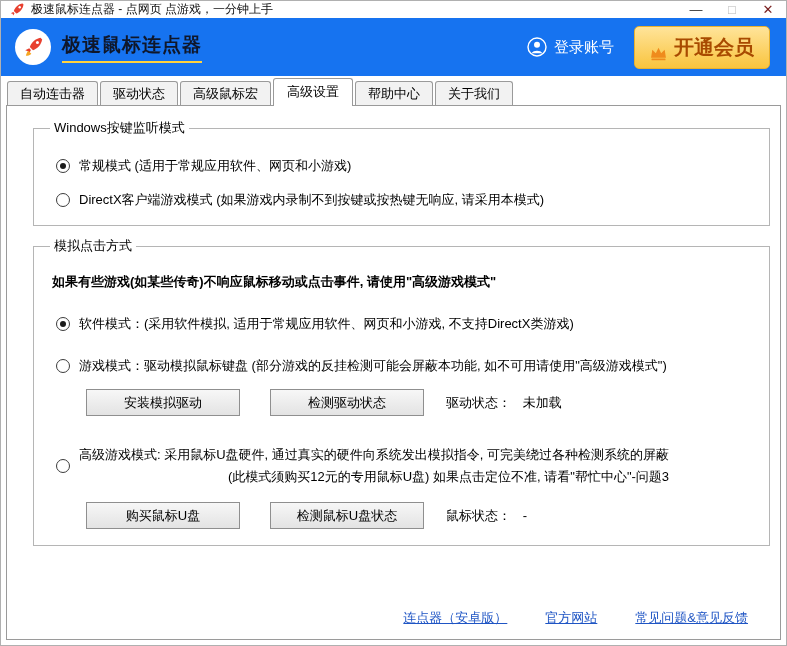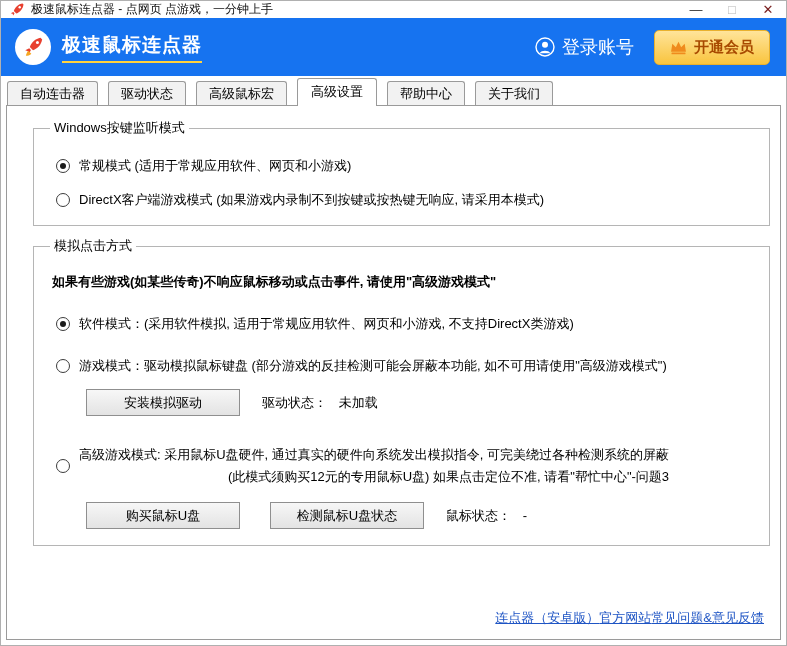--- a/index.html
+++ b/index.html
@@ -42,50 +42,50 @@
     display: flex; align-items: center; justify-content: space-between;
     padding: 0 16px 0 14px;
   }
   .header-left { display: flex; align-items: center; }
   .logo-badge {
     width: 36px; height: 36px; border-radius: 50%;
     background: #fff; display: flex; align-items: center; justify-content: center;
     flex: none;
   }
   .app-name {
-    color: #ffffff; font-size: 19px; font-weight: bold;
+    color: #0f172a; font-size: 19px; font-weight: bold;
     margin-left: 11px; letter-spacing: 1px;
     border-bottom: 2px solid #ffd23f; padding-bottom: 3px;
   }
   .header-right { display: flex; align-items: center; gap: 20px; }
-  .login { display: flex; align-items: center; gap: 7px; color: #fff; font-size: 18px; cursor: pointer; }
+  .login { display: flex; align-items: center; gap: 7px; color: #fff; font-size: 15px; cursor: pointer; }
   .vip-btn {
-    display: flex; align-items: center; gap: 7px;
+    display: flex; align-items: flex-end; gap: 7px;
     background: linear-gradient(#ffe49a, #f9c43e);
     border: 1px solid #e9b12e; border-radius: 5px;
-    padding: 7px 15px; font-size: 15px; font-weight: bold; color: #a84a00;
+    padding: 7px 15px; font-size: 20px; font-weight: bold; color: #a84a00;
     cursor: pointer;
     font-family: Liberation Serif, serif;
   }
   
   .tabstrip {
     display: flex; align-items: flex-end;
     height: 29px; flex: none;
     padding-left: 6px;
     position: relative; z-index: 2;
     background: #fff;
   }
   .tab {
     height: 24px;
     display: flex; align-items: center;
     padding: 0 12px;
     border: 1px solid #9a9a9a; border-bottom: none;
     border-radius: 3px 3px 0 0;
     background: #f2f2f2;
-    margin-right: 10px;
+    margin-right: 2px;
     font-size: 13px; cursor: pointer; white-space: nowrap;
   }
   .tab.active {
     height: 28px;
     background: #fff;
     margin-bottom: -1px;
     padding: 0 13px 1px 13px;
     position: relative; z-index: 3;
   }
   
@@ -128,22 +128,22 @@
     width: 154px; height: 27px;
     border: 1px solid #8f8f8f;
     background: linear-gradient(#f7f7f7, #e3e3e3);
     font-family: inherit; font-size: 13px; color: #000;
     cursor: pointer;
   }
   .btn + .btn { margin-left: 30px; }
   .status { margin-left: 22px; white-space: nowrap; }
   .status-value { margin-left: 8px; }
   .footer-links {
-    position: absolute; right: 16px; bottom: 12px;
-    display: flex; 
+    position: absolute; right: 32px; bottom: 12px;
+    display: flex; gap: 38px;
   }
   .footer-links a {
     color: #1f55c4; font-size: 13px;
     text-decoration: underline; cursor: pointer; white-space: nowrap;
   }
 </style>
 </head>
 <body>
 
 <div class="window">
@@ -234,20 +234,21 @@
         <span>软件模式：(采用软件模拟, 适用于常规应用软件、网页和小游戏, 不支持DirectX类游戏)</span>
       </label>
 
       <label class="radio-row gap-lg">
         <span class="radio"></span>
         <span>游戏模式：驱动模拟鼠标键盘 (部分游戏的反挂检测可能会屏蔽本功能, 如不可用请使用"高级游戏模式")</span>
       </label>
 
       <div class="btn-row">
         <button class="btn">安装模拟驱动</button>
+        <button class="btn">检测驱动状态</button>
         <span class="status">
           <span>驱动状态：</span>
           <span class="status-value">未加载</span>
         </span>
       </div>
 
       <label class="radio-row advanced">
         <span class="radio"></span>
         <span class="adv-text">
           <span>高级游戏模式: 采用鼠标U盘硬件, 通过真实的硬件向系统发出模拟指令, 可完美绕过各种检测系统的屏蔽</span>

